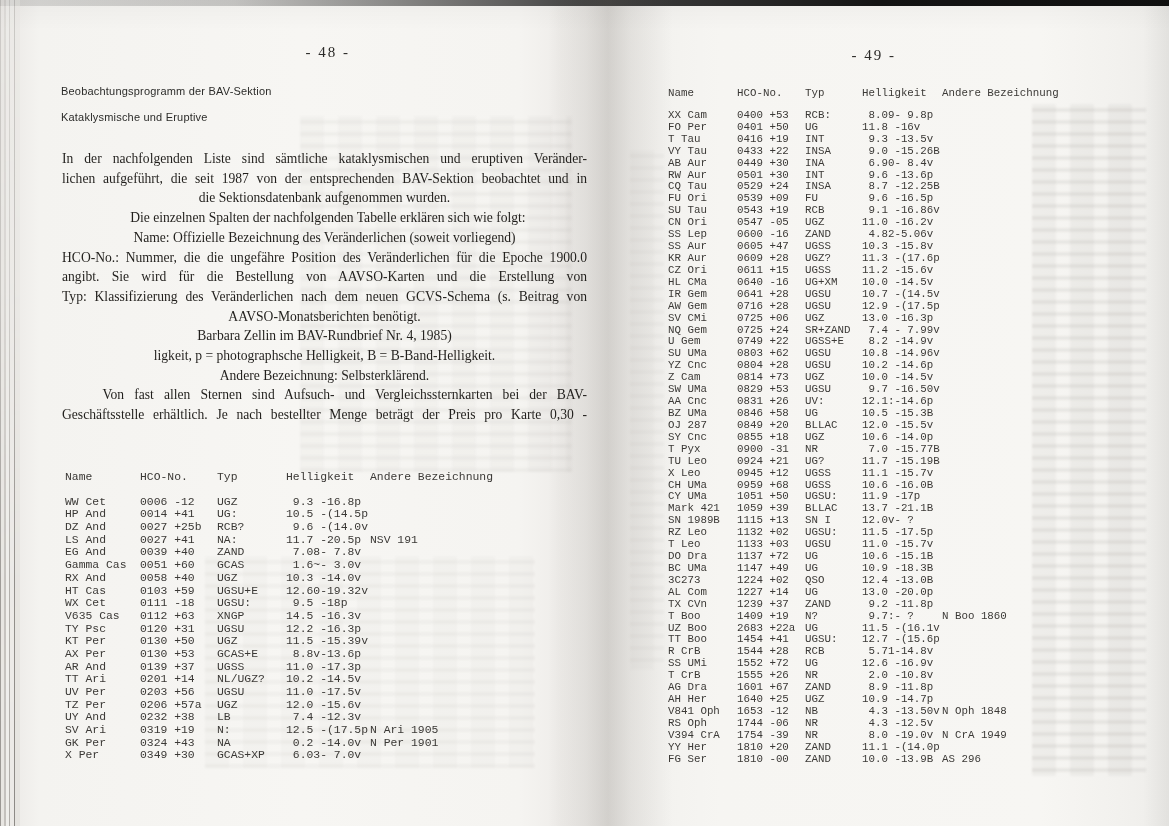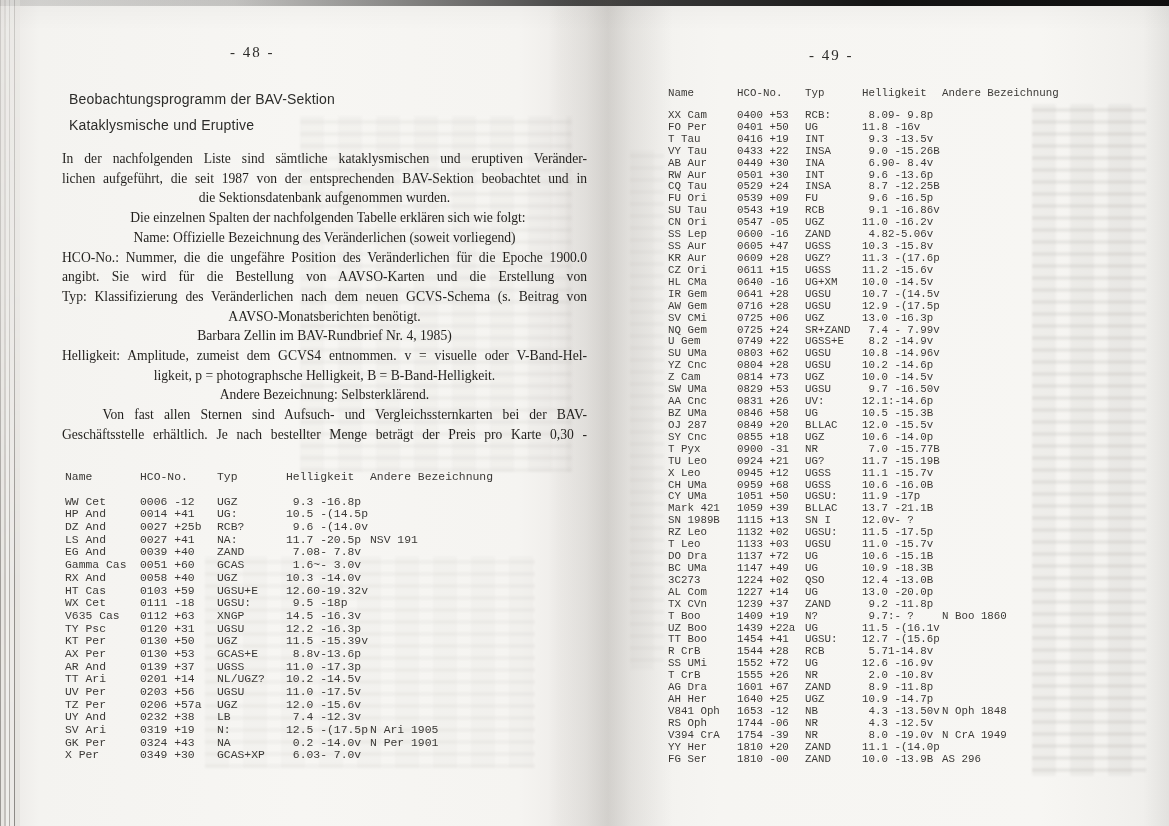--- a/index.html
+++ b/index.html
@@ -44,29 +44,29 @@
     background-image:
       repeating-linear-gradient(to bottom, transparent 0 4px, rgba(112,106,100,0.16) 4px 8px, transparent 8px 12px),
       repeating-linear-gradient(to right, rgba(112,106,100,0.10) 0 24px, transparent 24px 38px);
   }
   .ghost.g1{left:1032px;top:104px;width:114px;height:672px;opacity:.62;}
   .ghost.g2{left:300px;top:116px;width:272px;height:356px;opacity:.34;}
   .ghost.g3{left:205px;top:556px;width:330px;height:212px;opacity:.30;}
   .ghost.g4{left:630px;top:150px;width:34px;height:520px;opacity:.28;}
   
   .pagenum{
-    position:absolute;width:120px;text-align:left;
+    position:absolute;width:120px;text-align:right;
     font-size:15px;letter-spacing:2px;color:#2b2a28;
   }
   .pn-left{left:230px;top:44px;}
-  .pn-right{left:809px;top:47px;}
+  .pn-right{left:776px;top:47px;}
   .title{
-    position:absolute;left:61px;top:78px;margin:8px;
+    position:absolute;left:61px;top:78px;margin:0;
     font-family:"Liberation Sans", sans-serif;font-weight:400;
-    font-size:14px;line-height:26px;color:#2c2c2a;letter-spacing:.2px;
+    font-size:11px;line-height:26px;color:#2c2c2a;letter-spacing:.2px;
   }
   .bodytext{
     position:absolute;left:62px;top:149px;width:525px;
     font-size:13.6px;line-height:19.7px;color:#211f1c;
   }
   .bodytext .pline{min-height:19.7px;text-align:center;}
   .bodytext .jl{text-align:justify;text-align-last:justify;}
   
   .vartable{position:absolute;font-family:"Liberation Mono", monospace;color:#3b3936;}
   .trow{display:grid;}
@@ -97,21 +97,20 @@
         <div class="pline jl">In der nachfolgenden Liste sind sämtliche kataklysmischen und eruptiven Veränder-</div>
         <div class="pline jl">lichen aufgeführt, die seit 1987 von der entsprechenden BAV-Sektion beobachtet und in</div>
         <div class="pline">die Sektionsdatenbank aufgenommen wurden.</div>
         <div class="pline">&nbsp;&nbsp;Die einzelnen Spalten der nachfolgenden Tabelle erklären sich wie folgt:</div>
         <div class="pline">Name: Offizielle Bezeichnung des Veränderlichen (soweit vorliegend)</div>
         <div class="pline jl">HCO-No.: Nummer, die die ungefähre Position des Veränderlichen für die Epoche 1900.0</div>
         <div class="pline jl">angibt. Sie wird für die Bestellung von AAVSO-Karten und die Erstellung von</div>
         <div class="pline jl">Typ: Klassifizierung des Veränderlichen nach dem neuen GCVS-Schema (s. Beitrag von</div>
         <div class="pline">AAVSO-Monatsberichten benötigt.</div>
         <div class="pline">Barbara Zellin im BAV-Rundbrief Nr. 4, 1985)</div>
-        <div class="pline jl">Helligkeit: Amplitude, zumeist dem GCVS4 entnommen. v = visuelle oder V-Band-Hel-</div>
         <div class="pline">ligkeit, p = photographsche Helligkeit, B = B-Band-Helligkeit.</div>
         <div class="pline">Andere Bezeichnung: Selbsterklärend.</div>
         <div class="pline jl">&nbsp;&nbsp;&nbsp;&nbsp;Von fast allen Sternen sind Aufsuch- und Vergleichssternkarten bei der BAV-</div>
         <div class="pline jl">Geschäftsstelle erhältlich. Je nach bestellter Menge beträgt der Preis pro Karte 0,30 -</div>
       </div>
     <div class="vartable left" id="table-left">
         <div class="trow thead">
           <span class="tcell">Name</span>
           <span class="tcell">HCO-No.</span>
           <span class="tcell">Typ</span>
@@ -574,21 +573,21 @@
         </div>
         <div class="trow">
           <span class="tcell">T Boo</span>
           <span class="tcell">1409 +19</span>
           <span class="tcell">N?</span>
           <span class="tcell"> 9.7:- ?</span>
           <span class="tcell">N Boo 1860</span>
         </div>
         <div class="trow">
           <span class="tcell">UZ Boo</span>
-          <span class="tcell">1439 +22a</span>
+          <span class="tcell">2683 +22a</span>
           <span class="tcell">UG</span>
           <span class="tcell">11.5 -(16.1v</span>
           <span class="tcell"></span>
         </div>
         <div class="trow">
           <span class="tcell">TT Boo</span>
           <span class="tcell">1454 +41</span>
           <span class="tcell">UGSU:</span>
           <span class="tcell">12.7 -(15.6p</span>
           <span class="tcell"></span>

